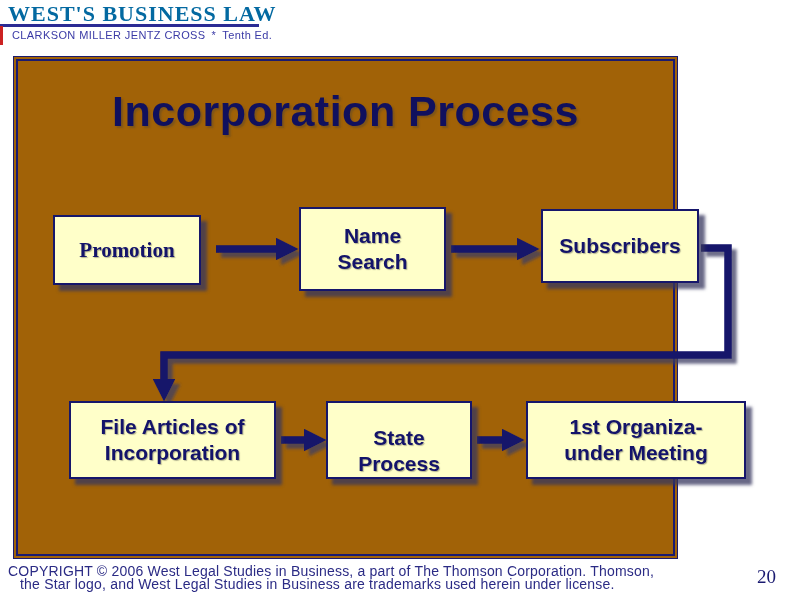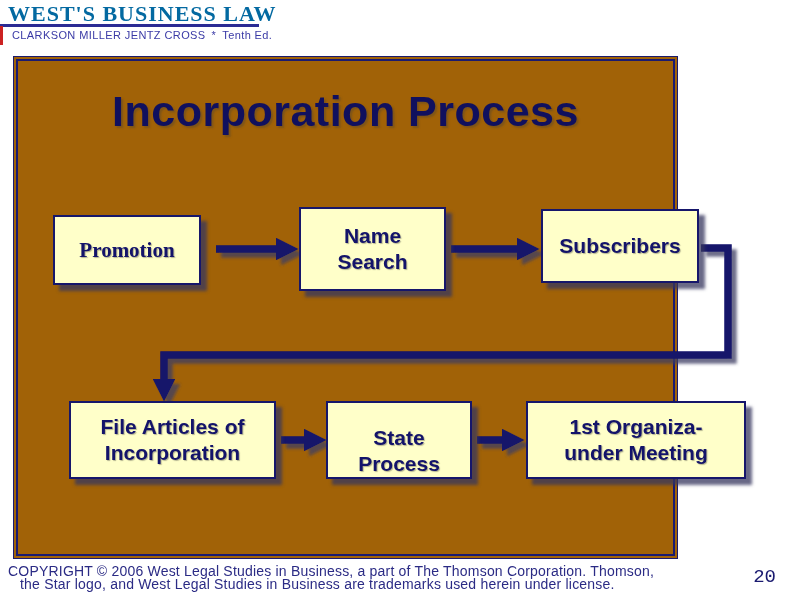--- a/index.html
+++ b/index.html
@@ -37,21 +37,21 @@
   .b4 { left:55px;  top:344px; width:207px; height:78px; }
   .b5 { left:312px; top:344px; width:146px; height:78px;justify-content:flex-end; }
   .b6 { left:512px; top:344px; width:220px; height:78px;text-align:center; }
 
   .arrows { position:absolute; inset:0; width:773px; height:503px; pointer-events:none; }
 
   
   .copyright { position:absolute; left:8px; top:565px; font-size:14px; line-height:13px;
                color:#2b2b85; letter-spacing:0.2px; }
   .copyright .l2 { padding-left:4px;margin-left:8px; }
-  .page-num { position:absolute; right:24px; top:566px; font-family:Liberation Mono, monospace;
+  .page-num { position:absolute; right:24px; top:566px; font-family:Liberation Serif, serif;
               font-size:19px; color:#1a1a70; }
 </style>
 </head>
 <body>
 
 <div class="stage">
 
   <div class="hdr-title">WEST'S BUSINESS LAW</div>
   <div class="hdr-underline"></div>
   <div class="hdr-redbar"></div>

